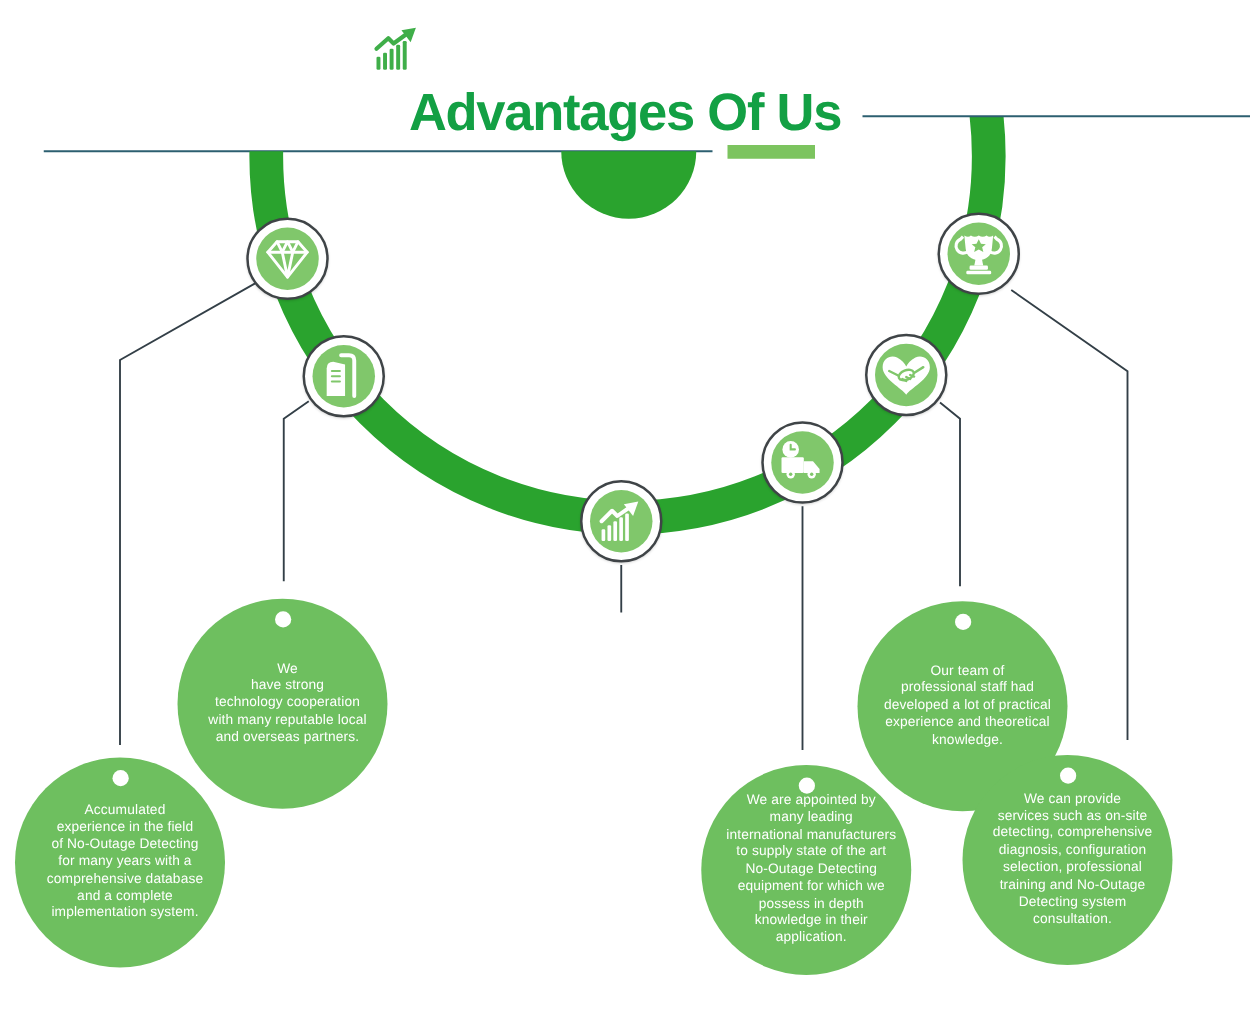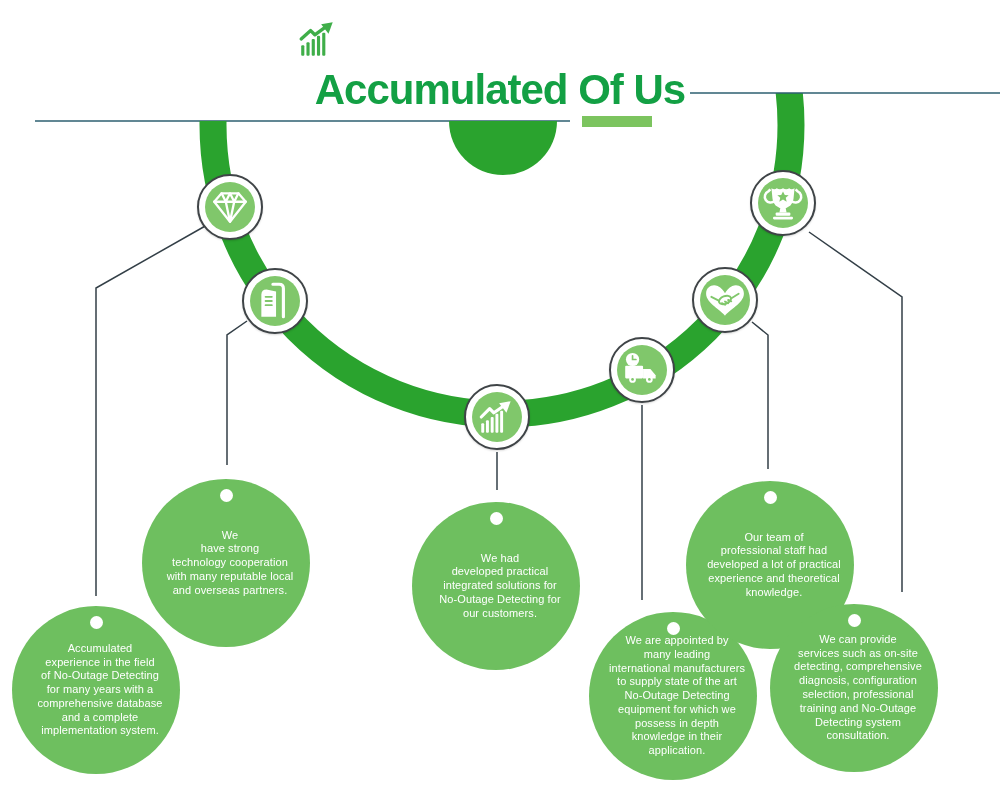--- a/index.html
+++ b/index.html
@@ -77,21 +77,21 @@
     <g fill="#3fae49">
       <rect x="-16" y="6" width="3" height="10" rx="1"></rect>
       <rect x="-11" y="3" width="3" height="13" rx="1"></rect>
       <rect x="-6" y="0" width="3" height="16" rx="1"></rect>
       <rect x="-1" y="-3" width="3" height="19" rx="1"></rect>
       <rect x="4" y="-6" width="3" height="22" rx="1"></rect>
     </g>
     <polyline points="-16,0 -7,-8 -3,-4 8,-12" stroke="#3fae49" stroke-width="3.2" fill="none" stroke-linecap="round" stroke-linejoin="round"></polyline>
     <polygon points="14,-16 3,-14 10,-5" fill="#3fae49"></polygon>
   </svg>
-  <div class="page-title">Accumulated Of Us</div>
+  <div class="page-title">Advantages Of Us</div>
   <div class="title-underline"></div>
 
   <div class="icon-badge" style="left:197px;top:174px;">
     <div class="icon-inner">
       <svg viewBox="-20 -20 40 40" fill="none" stroke="#fff" stroke-width="2.2" stroke-linejoin="round" stroke-linecap="round">
         <polygon points="-15,-5 -8,-13 8,-13 15,-5 0,14"></polygon>
         <path d="M-15,-5 H15"></path>
         <polyline points="-8,-13 -4,-5 0,-13 4,-5 8,-13"></polyline>
         <path d="M-4,-5 L0,14 M4,-5 L0,14"></path>
       </svg>
@@ -182,29 +182,21 @@
 implementation system.</div>
   </div>
   <div class="tag-circle" style="left:142px;top:479px;">
     <div class="tag-hole"></div>
     <div class="tag-text">We
 have strong
 technology cooperation
 with many reputable local
 and overseas partners.</div>
   </div>
-  <div class="tag-circle" style="left:412px;top:502px;">
-    <div class="tag-hole"></div>
-    <div class="tag-text">We had
-developed practical
-integrated solutions for
-No-Outage Detecting for
-our customers.</div>
-  </div>
-  <div class="tag-circle" style="left:589px;top:612px;">
+  <div class="tag-circle" style="left:561px;top:612px;">
     <div class="tag-hole"></div>
     <div class="tag-text">We are appointed by
 many leading
 international manufacturers
 to supply state of the art
 No-Outage Detecting
 equipment for which we
 possess in depth
 knowledge in their
 application.</div>

